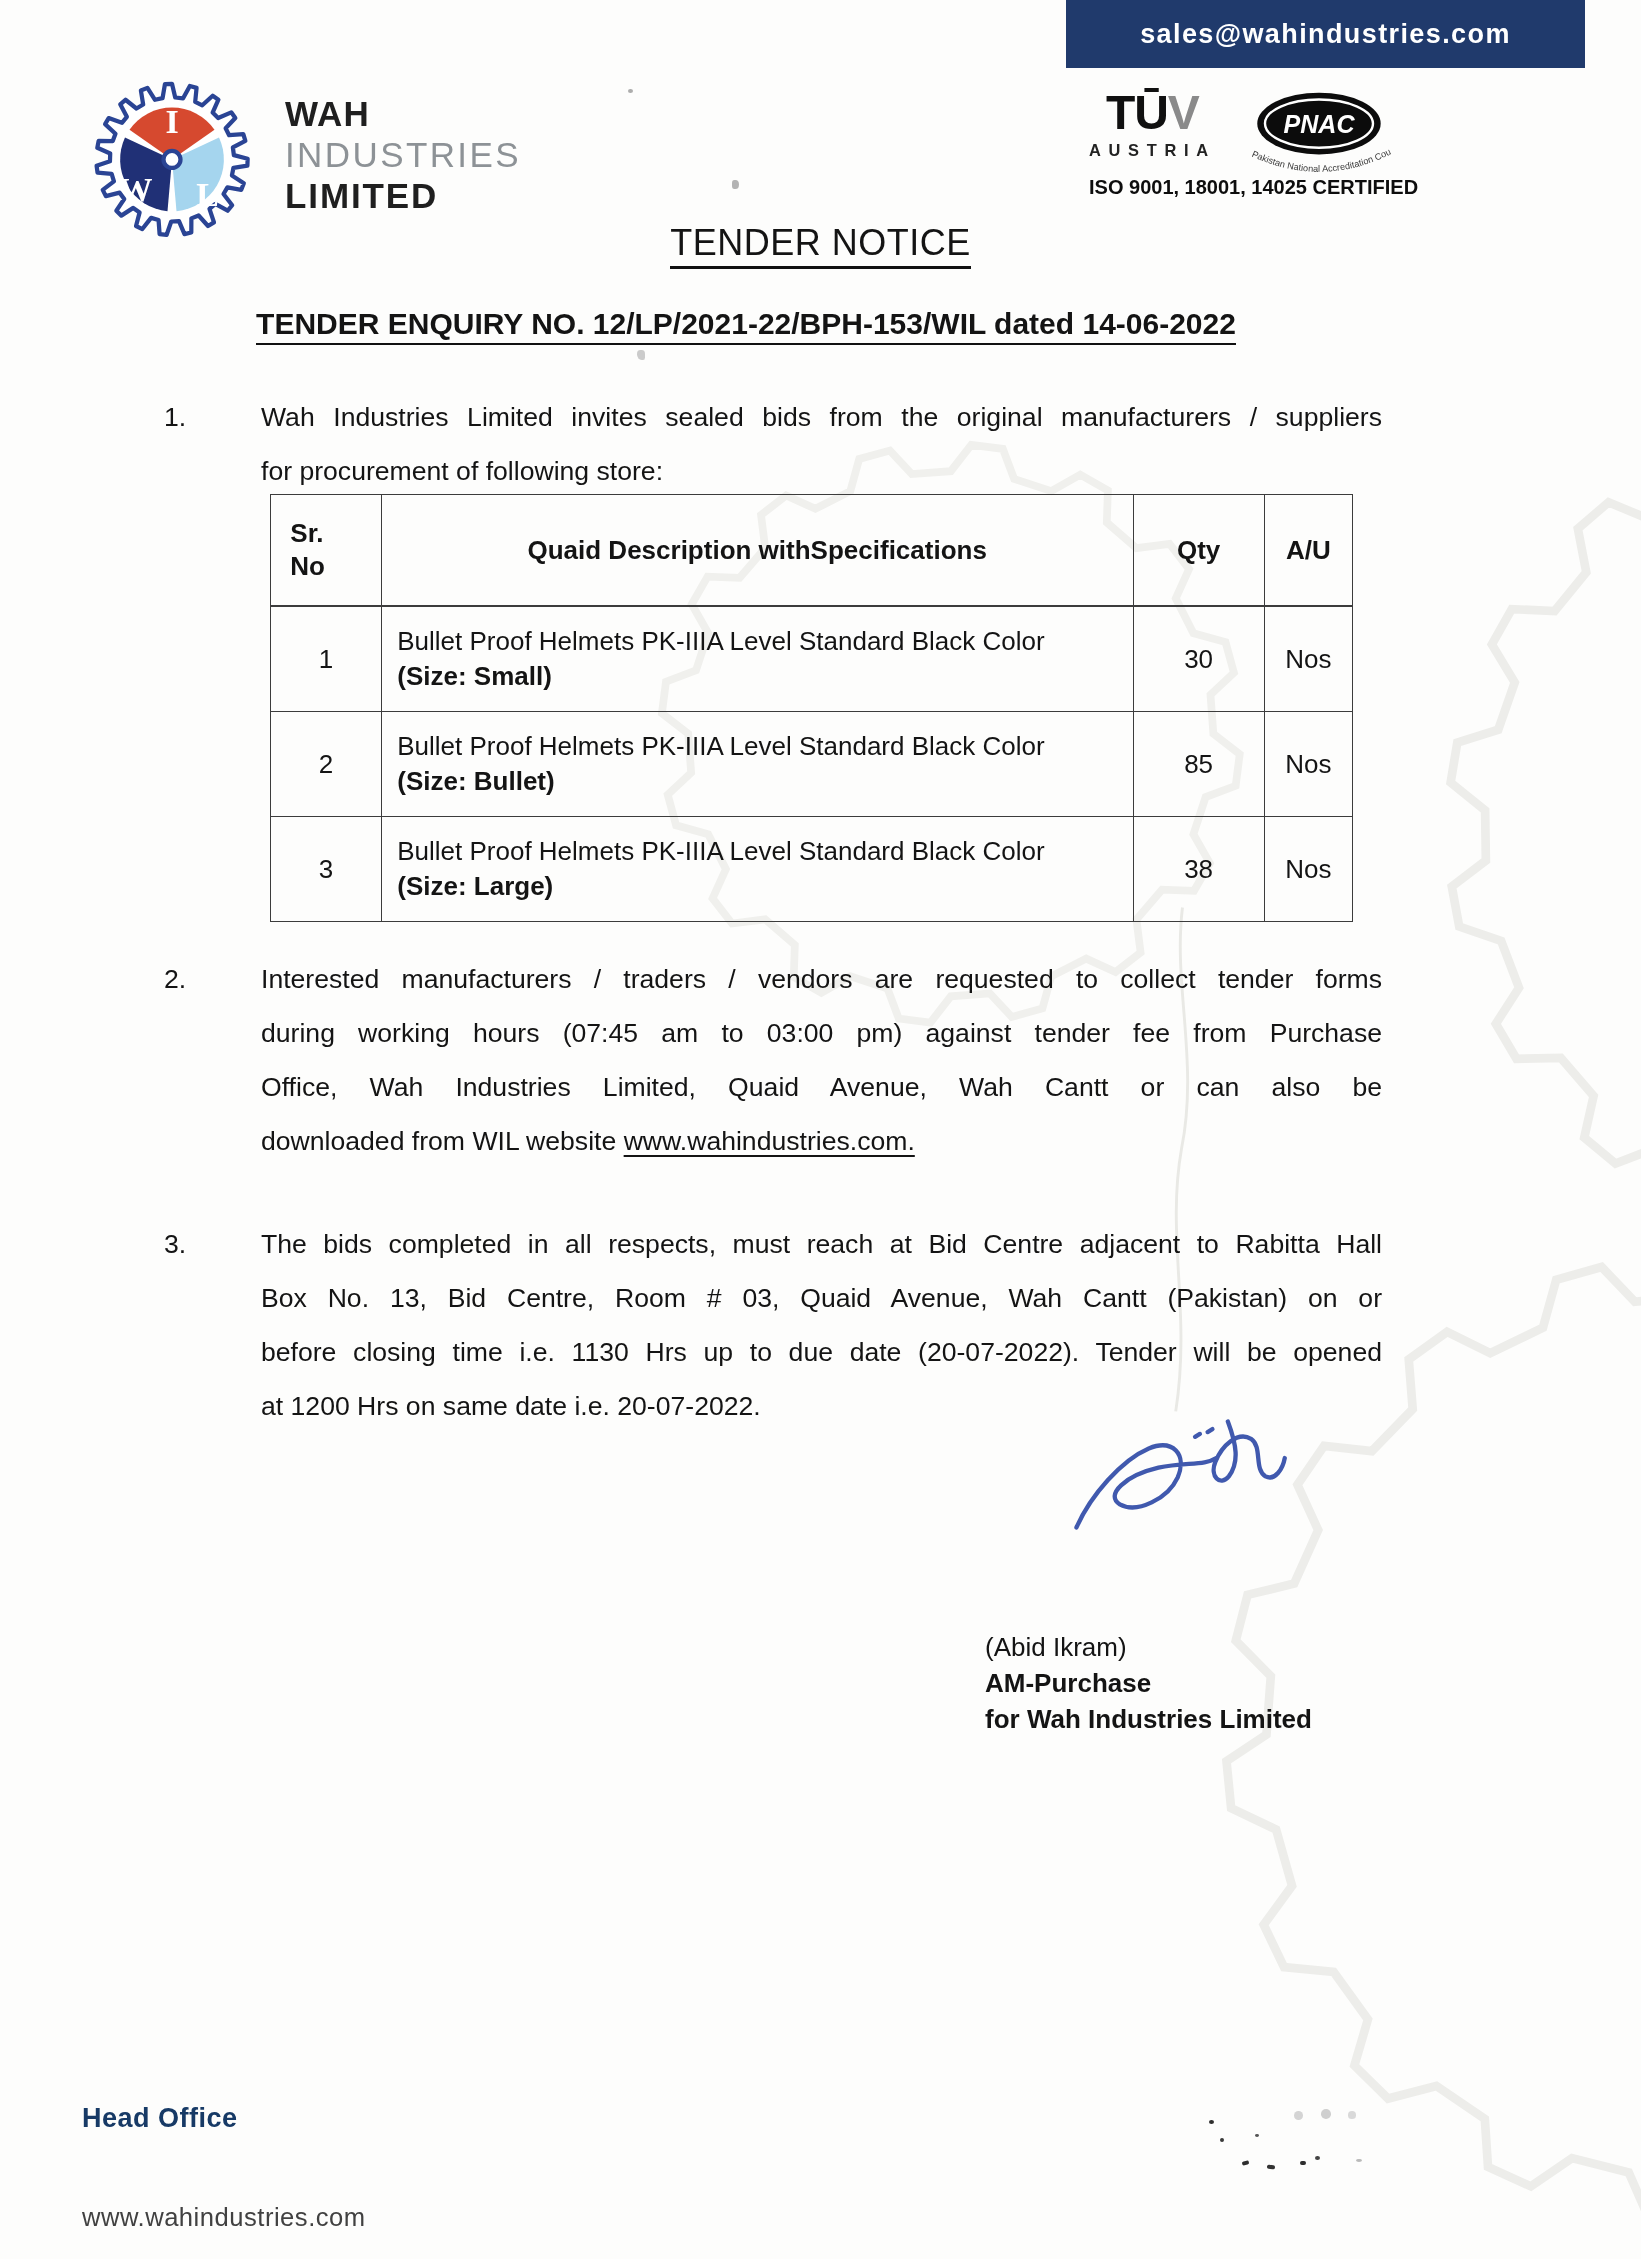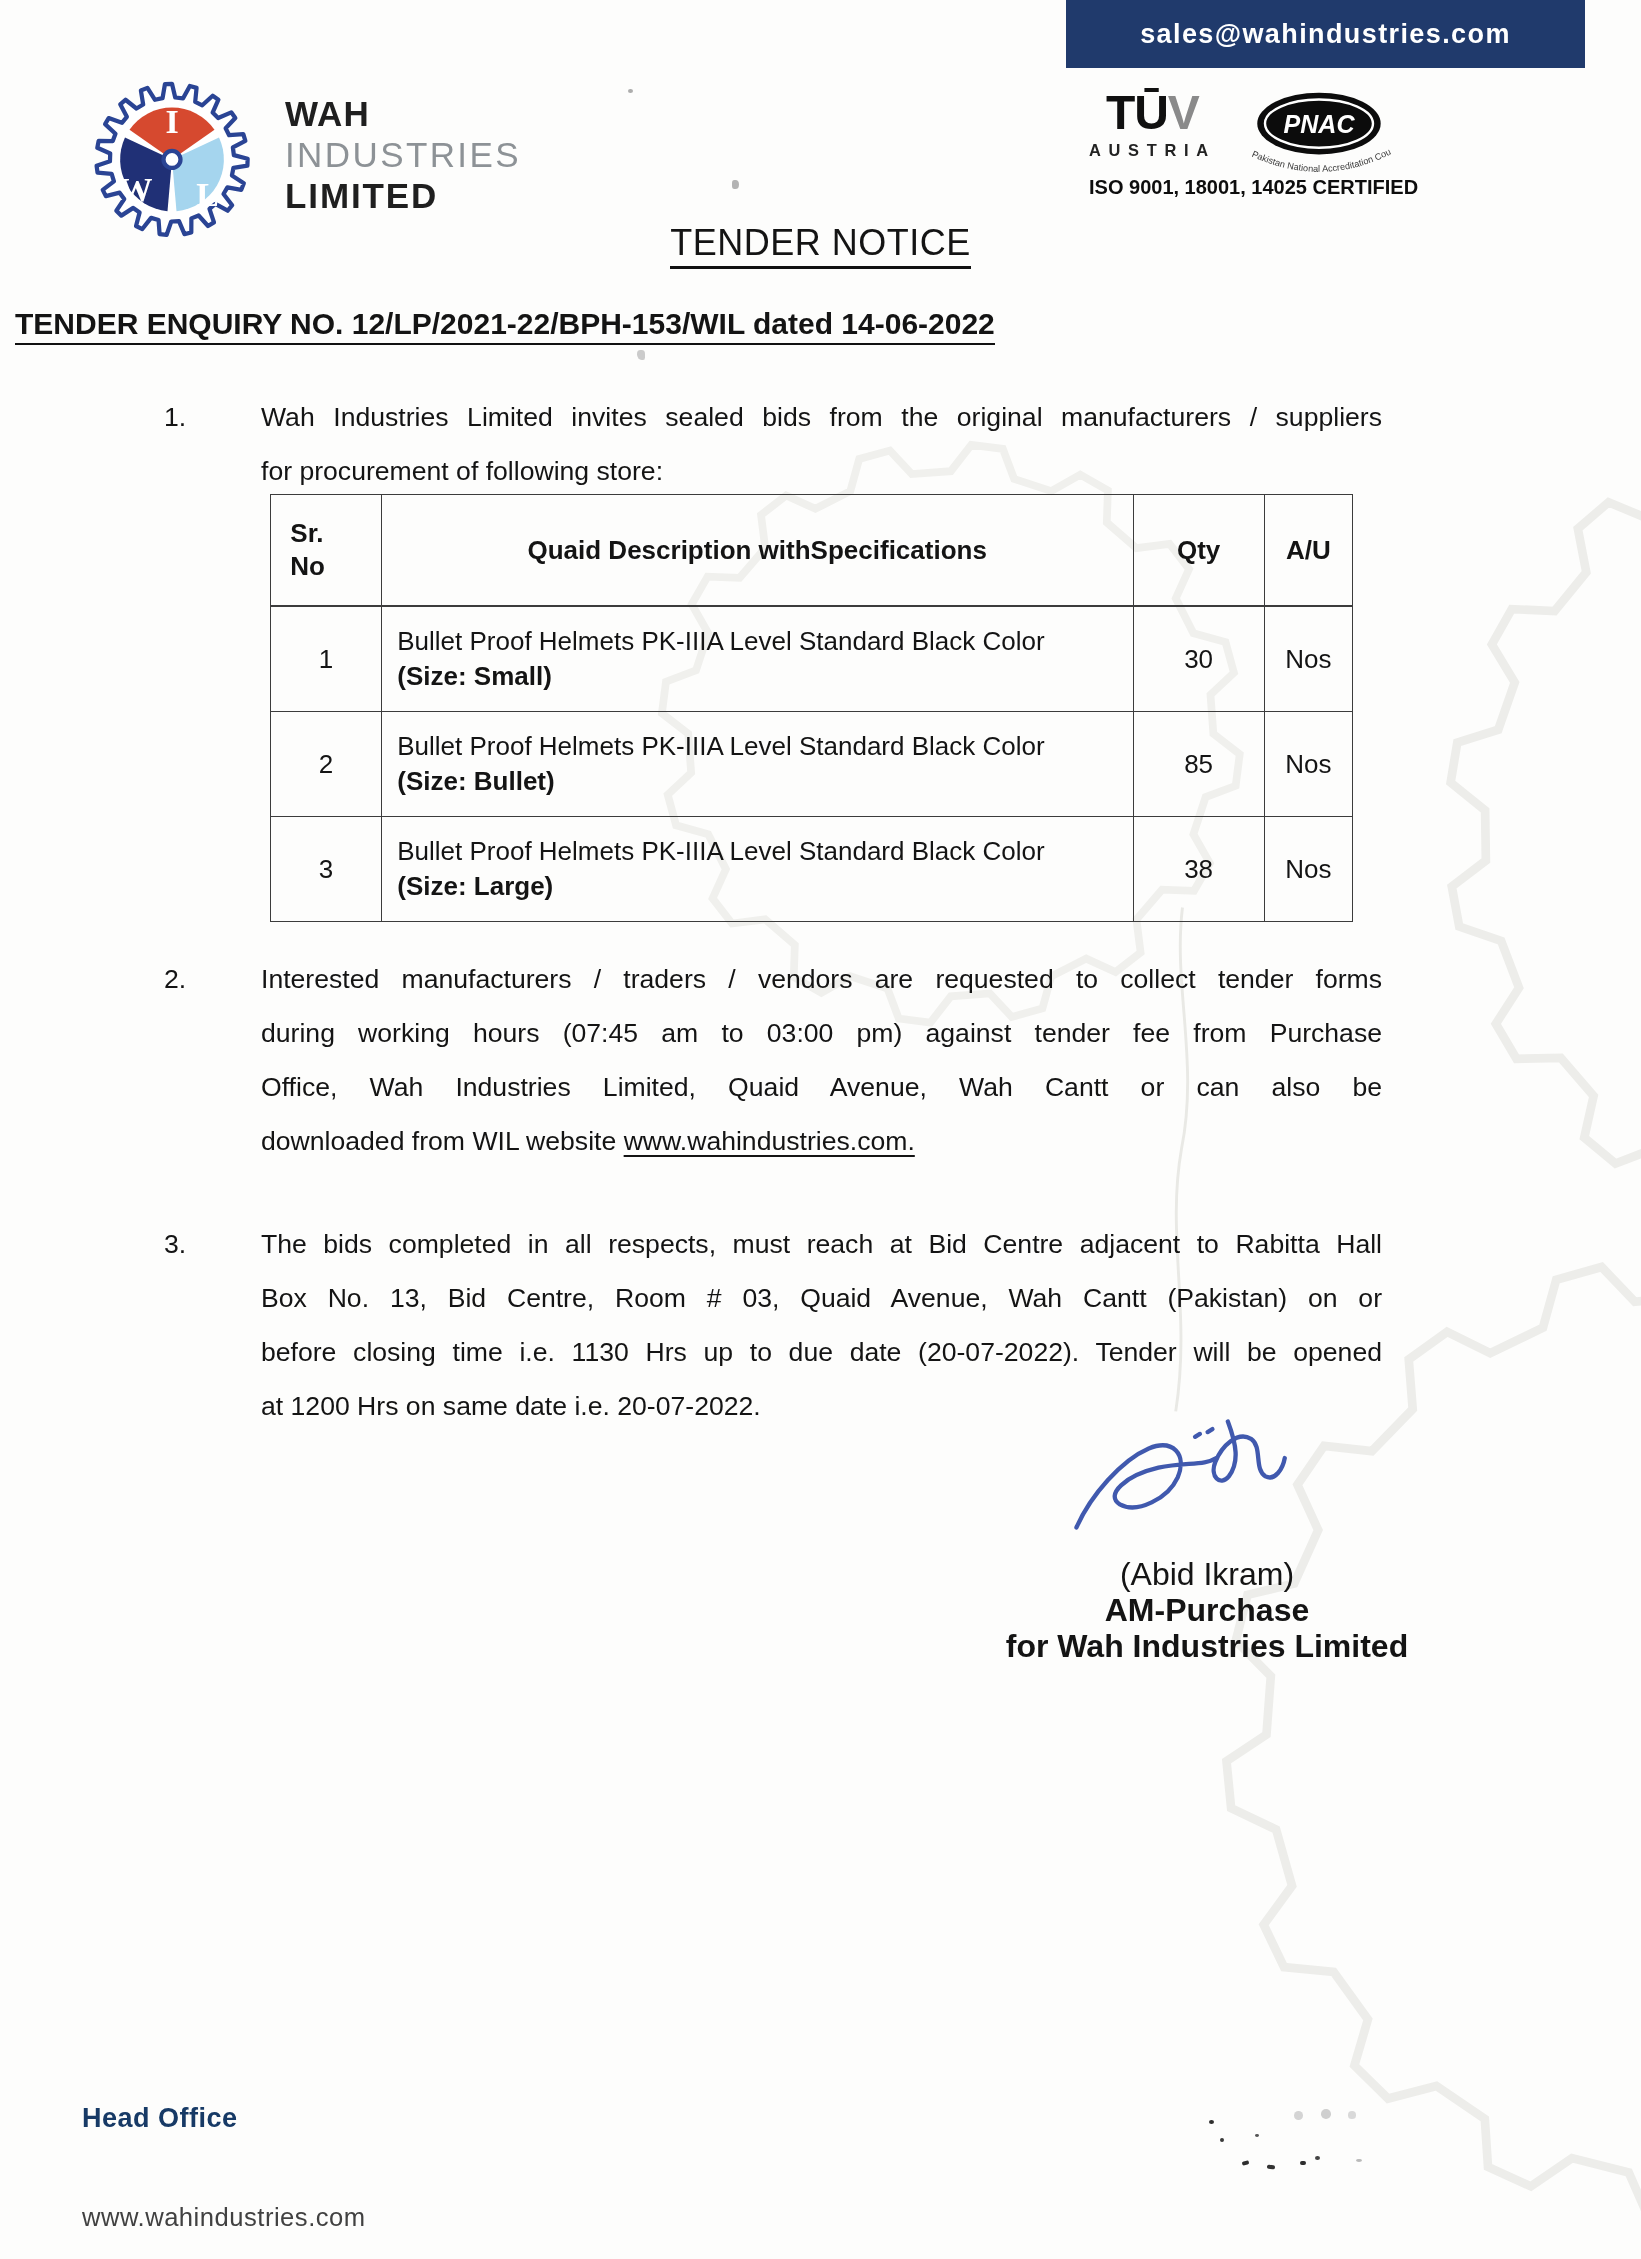--- a/index.html
+++ b/index.html
@@ -25,21 +25,21 @@
   .tuv{left:1089px;top:89px;text-align:center;}
   .tuv-word{font-size:48px;font-weight:800;letter-spacing:-1px;line-height:48px;color:#101010;}
   .tuv-word .v{color:#8a8a8a;}
   .tuv-country{font-size:16.4px;font-weight:600;letter-spacing:7.7px;color:#222;margin-top:3.9px;}
   .iso-line{left:1089px;top:176px;font-size:20px;font-weight:bold;color:#0d0d0d;}
 
   
   .title-wrap{left:0;top:222px;width:1641px;text-align:center;}
   .title-inner{display:inline-block;font-size:36px;font-weight:normal;letter-spacing:0.5px;
                border-bottom:3.9px solid #111;padding-bottom:2px;}
-  .subtitle-wrap{left:15px;top:307px;width:1492px;}
+  .subtitle-wrap{left:0;top:307px;width:1492px;text-align:center;}
   .subtitle-inner{display:inline-block;font-size:30px;font-weight:bold;
                   border-bottom:2.9px solid #111;padding-bottom:1.9px;}
 
   
   .para{display:flex;left:164px;width:1218px;font-size:26.6px;line-height:54px;}
   .para-num{width:97px;flex:0 0 97px;}
   .para-body{flex:1;}
   .pline{text-align:justify;}
   .jfull{text-align-last:justify;}
   .link{text-decoration:underline;text-underline-offset:4.8px;}
@@ -54,21 +54,21 @@
   th.h-item{width:772px;text-align:center;}
   th.h-qty{width:132px;text-align:center;}
   th.h-au{width:87px;text-align:center;}
   td.c-sr{text-align:center;}
   td.c-desc{padding-left:15.4px;line-height:35px;vertical-align:middle;}
   td.c-desc .size{font-weight:bold;}
   td.c-qty,td.c-au{text-align:center;}
   tr.hdr{border-bottom:2.9px solid #3c3c3c;margin-left:11px;}
 
   
-  .sig-block{left:985px;top:1556px;width:444px;text-align:center;font-size:32px;line-height:36px;}
+  .sig-block{left:985px;top:1629px;width:444px;text-align:left;font-size:26px;line-height:36px;}
   .sig-block .bold{font-weight:bold;}
 
   
   .footer-head{left:82px;top:2103px;font-size:27px;font-weight:bold;color:#173a66;letter-spacing:0.5px;}
   .footer-addr{left:82px;top:2155px;font-size:25.6px;color:#414141;letter-spacing:0.3px;}
   .footer-web{left:82px;top:2203px;font-size:25.6px;color:#414141;letter-spacing:0.5px;}
 
   .speck{position:absolute;border-radius:50%;}
 </style>
 </head>

